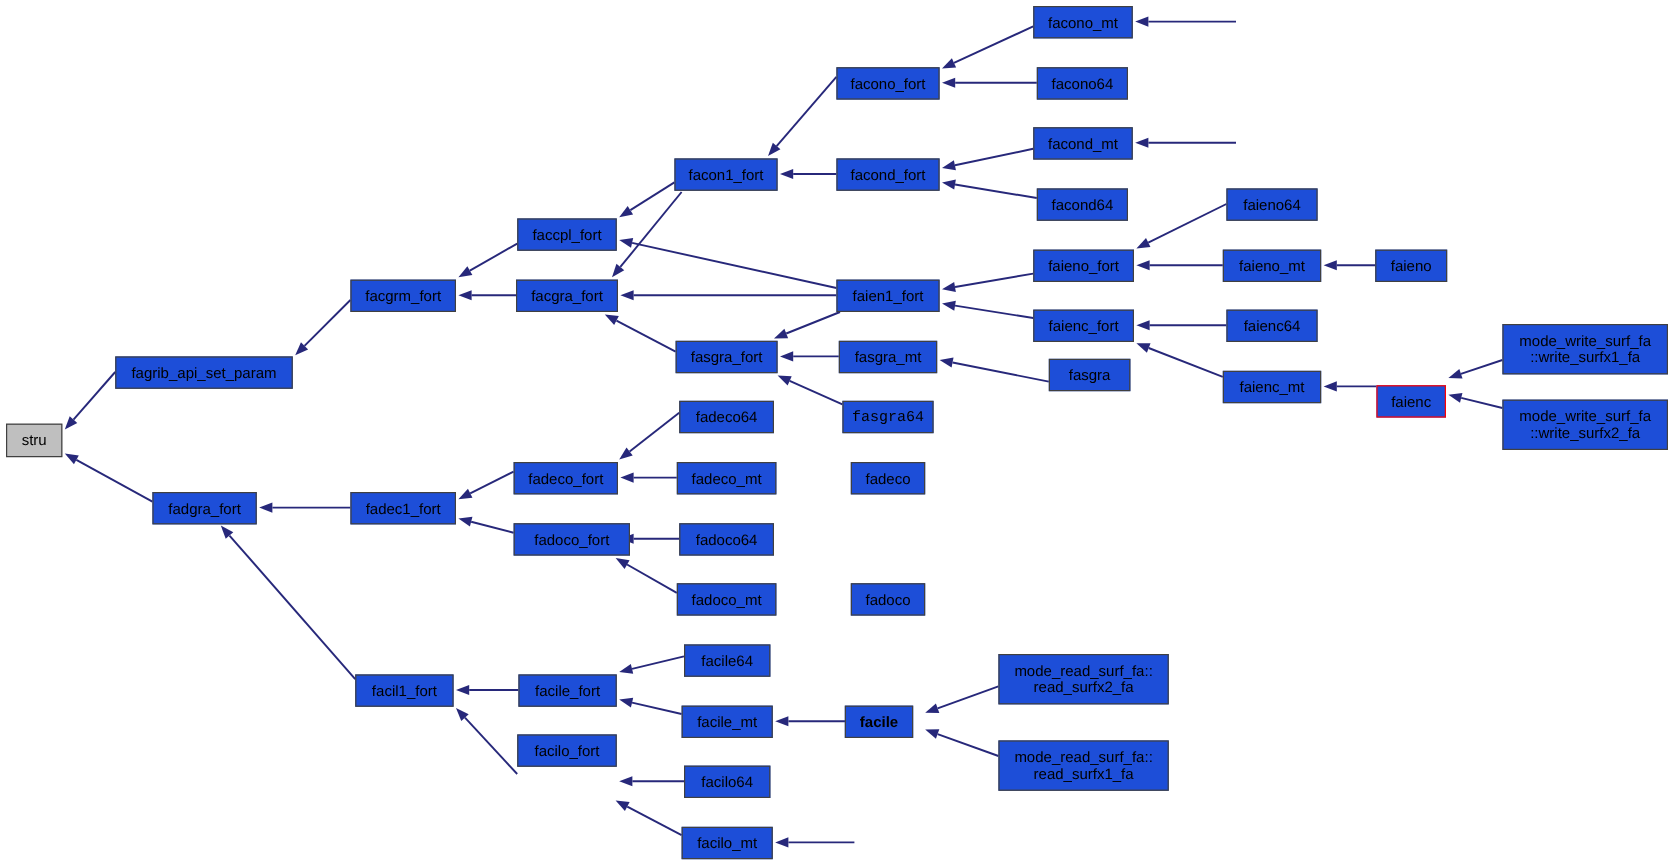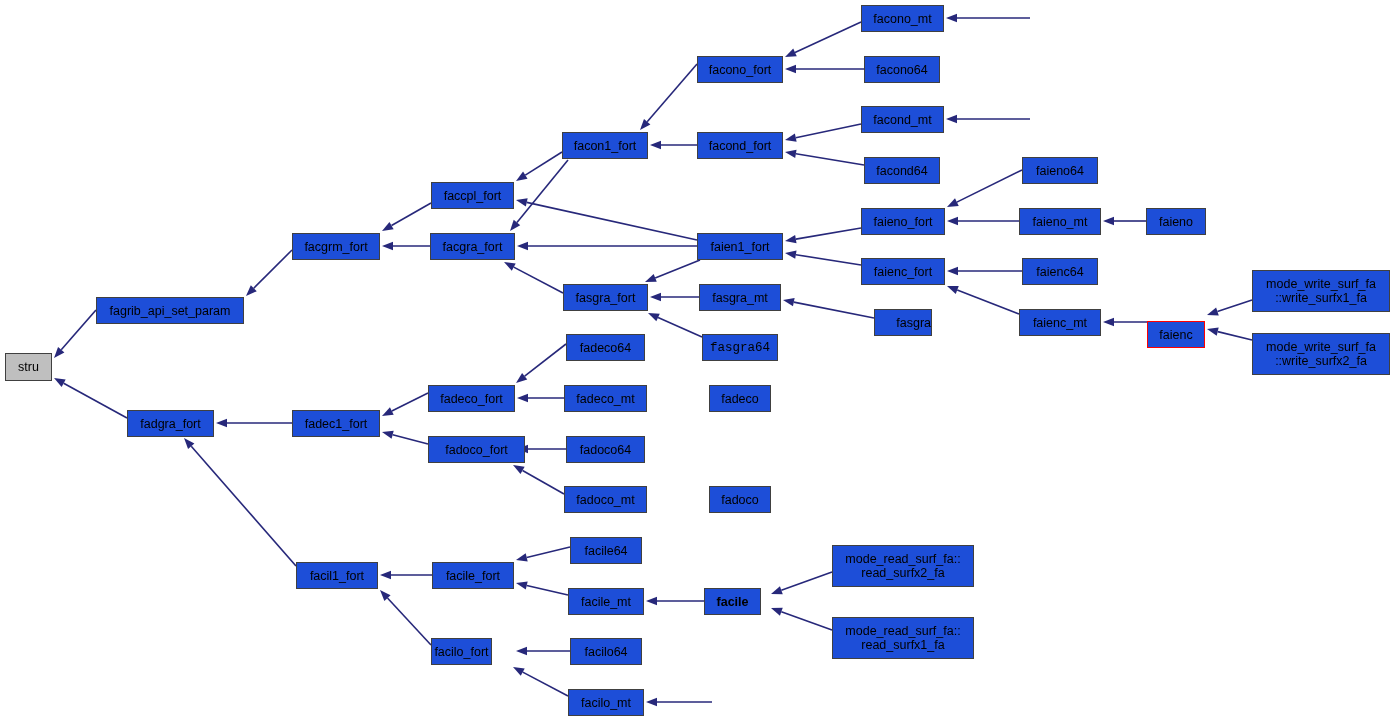--- a/index.html
+++ b/index.html
@@ -239,21 +239,21 @@
       <div class="node" style="left: 96px; top: 297px; width: 148px; height: 27px;"><span class="lbl">fagrib_api_set_param</span></div>
       <div class="node" style="left: 127px; top: 410px; width: 87px; height: 27px;"><span class="lbl">fadgra_fort</span></div>
       <div class="node" style="left: 292px; top: 233px; width: 88px; height: 27px;"><span class="lbl">facgrm_fort</span></div>
       <div class="node" style="left: 292px; top: 410px; width: 88px; height: 27px;"><span class="lbl">fadec1_fort</span></div>
       <div class="node" style="left: 296px; top: 562px; width: 82px; height: 27px;"><span class="lbl">facil1_fort</span></div>
       <div class="node" style="left: 431px; top: 182px; width: 83px; height: 27px;"><span class="lbl">faccpl_fort</span></div>
       <div class="node" style="left: 430px; top: 233px; width: 85px; height: 27px;"><span class="lbl">facgra_fort</span></div>
       <div class="node" style="left: 428px; top: 385px; width: 87px; height: 27px;"><span class="lbl">fadeco_fort</span></div>
       <div class="node" style="left: 428px; top: 436px; width: 97px; height: 27px;"><span class="lbl">fadoco_fort</span></div>
       <div class="node" style="left: 432px; top: 562px; width: 82px; height: 27px;"><span class="lbl">facile_fort</span></div>
-      <div class="node" style="left: 431px; top: 638px; width: 61px; height: 27px;"><span class="lbl">facilo_fort</span></div>
+      <div class="node" style="left: 431px; top: 612px; width: 83px; height: 27px;"><span class="lbl">facilo_fort</span></div>
       <div class="node" style="left: 562px; top: 132px; width: 86px; height: 27px;"><span class="lbl">facon1_fort</span></div>
       <div class="node" style="left: 563px; top: 284px; width: 85px; height: 27px;"><span class="lbl">fasgra_fort</span></div>
       <div class="node" style="left: 566px; top: 334px; width: 79px; height: 27px;"><span class="lbl">fadeco64</span></div>
       <div class="node" style="left: 564px; top: 385px; width: 83px; height: 27px;"><span class="lbl">fadeco_mt</span></div>
       <div class="node" style="left: 566px; top: 436px; width: 79px; height: 27px;"><span class="lbl">fadoco64</span></div>
       <div class="node" style="left: 564px; top: 486px; width: 83px; height: 27px;"><span class="lbl">fadoco_mt</span></div>
       <div class="node" style="left: 570px; top: 537px; width: 72px; height: 27px;"><span class="lbl">facile64</span></div>
       <div class="node" style="left: 568px; top: 588px; width: 76px; height: 27px;"><span class="lbl">facile_mt</span></div>
       <div class="node" style="left: 570px; top: 638px; width: 72px; height: 27px;"><span class="lbl">facilo64</span></div>
       <div class="node" style="left: 568px; top: 689px; width: 76px; height: 27px;"><span class="lbl">facilo_mt</span></div>
@@ -265,21 +265,21 @@
       <div class="node" style="left: 709px; top: 385px; width: 62px; height: 27px;"><span class="lbl">fadeco</span></div>
       <div class="node" style="left: 709px; top: 486px; width: 62px; height: 27px;"><span class="lbl">fadoco</span></div>
       <div class="node" style="left: 704px; top: 588px; width: 57px; height: 27px; font-weight: bold;"><span class="lbl">facile</span></div>
       <div class="node" style="left: 712px; top: 726px; width: 53px; height: 27px;"><span class="lbl">facilo</span></div>
       <div class="node" style="left: 861px; top: 5px; width: 83px; height: 27px;"><span class="lbl">facono_mt</span></div>
       <div class="node" style="left: 864px; top: 56px; width: 76px; height: 27px;"><span class="lbl">facono64</span></div>
       <div class="node" style="left: 861px; top: 106px; width: 83px; height: 27px;"><span class="lbl">facond_mt</span></div>
       <div class="node" style="left: 864px; top: 157px; width: 76px; height: 27px;"><span class="lbl">facond64</span></div>
       <div class="node" style="left: 861px; top: 208px; width: 84px; height: 27px;"><span class="lbl">faieno_fort</span></div>
       <div class="node" style="left: 861px; top: 258px; width: 84px; height: 27px;"><span class="lbl">faienc_fort</span></div>
-      <div class="node" style="left: 874px; top: 309px; width: 58px; height: 27px; justify-content: flex-end;"><span class="lbl">fasgra</span></div>
+      <div class="node" style="left: 874px; top: 299px; width: 68px; height: 27px;"><span class="lbl">fasgra</span></div>
       <div class="node" style="left: 832px; top: 545px; width: 142px; height: 42px;"><span class="lbl">mode_read_surf_fa::
 read_surfx2_fa</span></div>
       <div class="node" style="left: 832px; top: 617px; width: 142px; height: 42px;"><span class="lbl">mode_read_surf_fa::
 read_surfx1_fa</span></div>
       <div class="node" style="left: 1022px; top: 157px; width: 76px; height: 27px;"><span class="lbl">faieno64</span></div>
       <div class="node" style="left: 1019px; top: 208px; width: 82px; height: 27px;"><span class="lbl">faieno_mt</span></div>
       <div class="node" style="left: 1022px; top: 258px; width: 76px; height: 27px;"><span class="lbl">faienc64</span></div>
       <div class="node" style="left: 1019px; top: 309px; width: 82px; height: 27px;"><span class="lbl">faienc_mt</span></div>
       <div class="node" style="left: 1146px; top: 208px; width: 60px; height: 27px;"><span class="lbl">faieno</span></div>
       <div class="node redborder" style="left: 1147px; top: 309px; width: 58px; height: 27px;"><span class="lbl">faienc</span></div>

